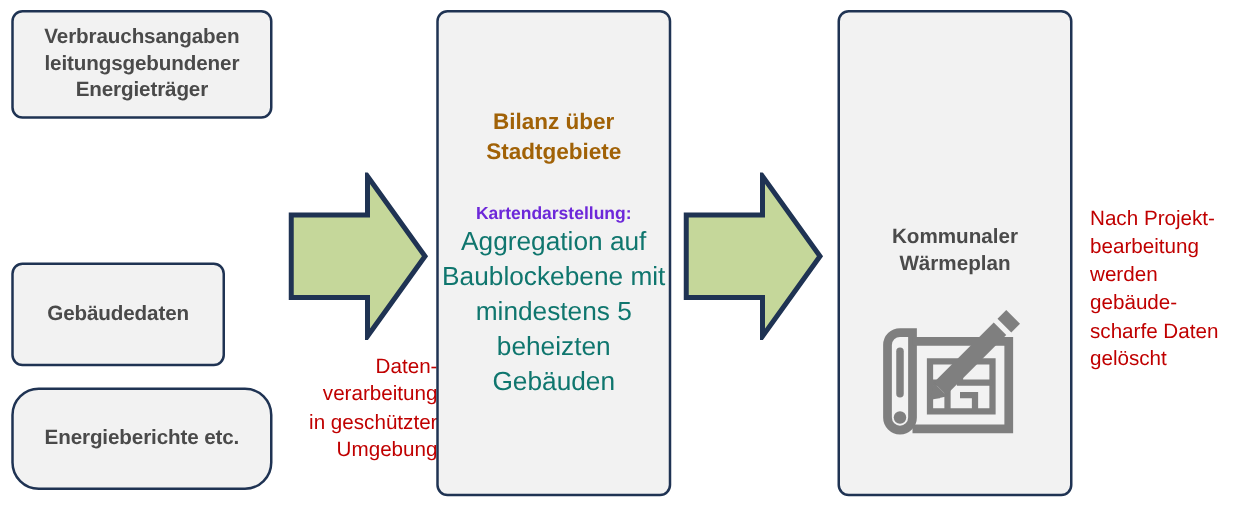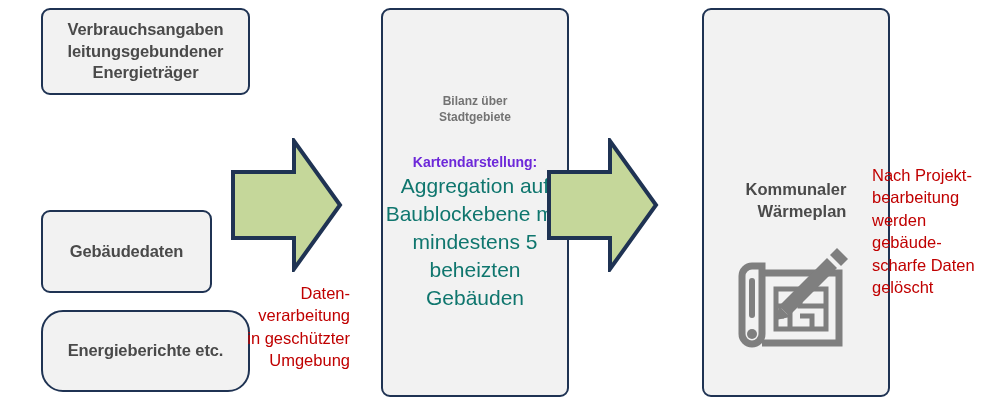--- a/index.html
+++ b/index.html
@@ -23,21 +23,20 @@
     position: absolute;
     box-sizing: border-box;
     background: #f2f2f2;
     border: 2px solid #1f3353;
     border-radius: 9px;
     display: flex;
     align-items: center;
     justify-content: center;
     text-align: center;
     color: #4a4a4a;
-    margin-left: 32px;
   }
   .box-text {
     font-weight: bold;
     font-size: 16.5px;
     line-height: 1.33;
     letter-spacing: -0.1px;
     padding: 0 8px;
   }
 
   
@@ -52,23 +51,23 @@
     align-items: center;
     justify-content: center;
     flex-direction: column;
   }
   #box-bilanz .center-inner {
     padding: 0 6px;
     width: 100%;
   }
   .center-title {
     font-weight: bold;
-    font-size: 12px;
-    line-height: 1.34;
-    color: #737373;
+    font-size: 18px;
+    line-height: 1.34;
+    color: #a16207;
   }
   .center-sub-head {
     font-weight: bold;
     font-size: 14px;
     line-height: 1.34;
     color: #6d28d9;
     margin-top: 28px;
   }
   .center-sub-body {
     font-weight: normal;
@@ -82,21 +81,21 @@
     left: 670px; top: 8px; width: 188px; height: 389px;
     flex-direction: column;
     justify-content: flex-start;
   }
   #box-waermeplan .right-title {
     font-weight: bold;
     font-size: 16.5px;
     line-height: 1.34;
     color: #4a4a4a;
     margin-top: 168px;
-    text-align: right;
+    text-align: center;
   }
   #blueprint-icon {
     margin-top: 26px;
     width: 116px;
     height: 103px;
   }
 
   
   .arrow {
     position: absolute;

